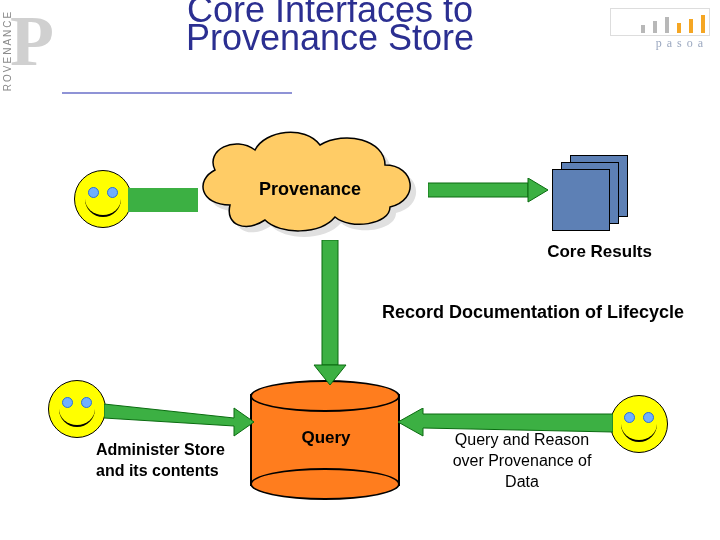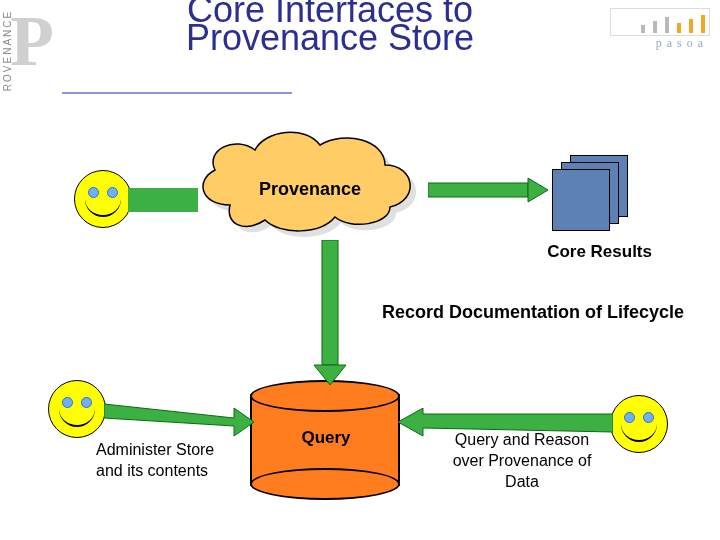--- a/index.html
+++ b/index.html
@@ -215,21 +215,21 @@
     color: #000;
     line-height: 1.3;
     z-index: 5;
   }
 
   
   .admin-label {
     position: absolute;
     left: 96px; top: 440px;
     width: 130px;
-    font-weight: 400;
+    font-weight: 700;
     font-size: 16px;
     line-height: 1.3;
   }
   .query-label {
     position: absolute;
     left: 452px; top: 430px;
     width: 140px;
     font-weight: 400;
     font-size: 16px;
     text-align: center;

